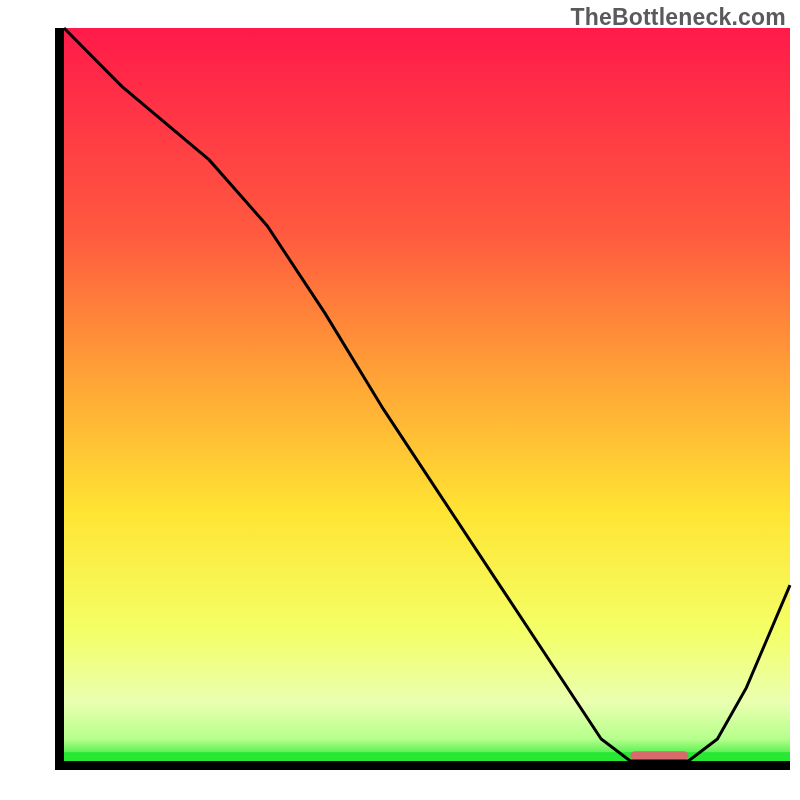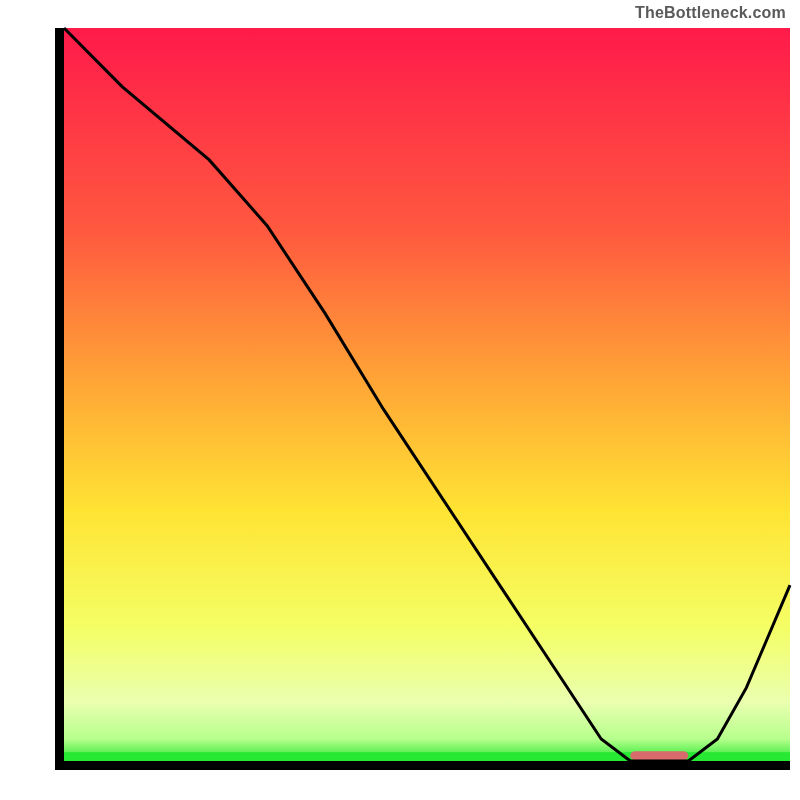--- a/index.html
+++ b/index.html
@@ -13,21 +13,21 @@
   }
   .stage {
     position: relative;
     width: 800px;
     height: 800px;
   }
   .watermark {
     position: absolute;
     top: 4px;
     right: 14px;
-    font-size: 16px;
+    font-size: 23px;
     font-weight: bold;
     color: #5a5a5a;
     letter-spacing: 0.2px;
     text-align: center;
   }
   svg {
     display: block;
   }
 </style>
 </head>

